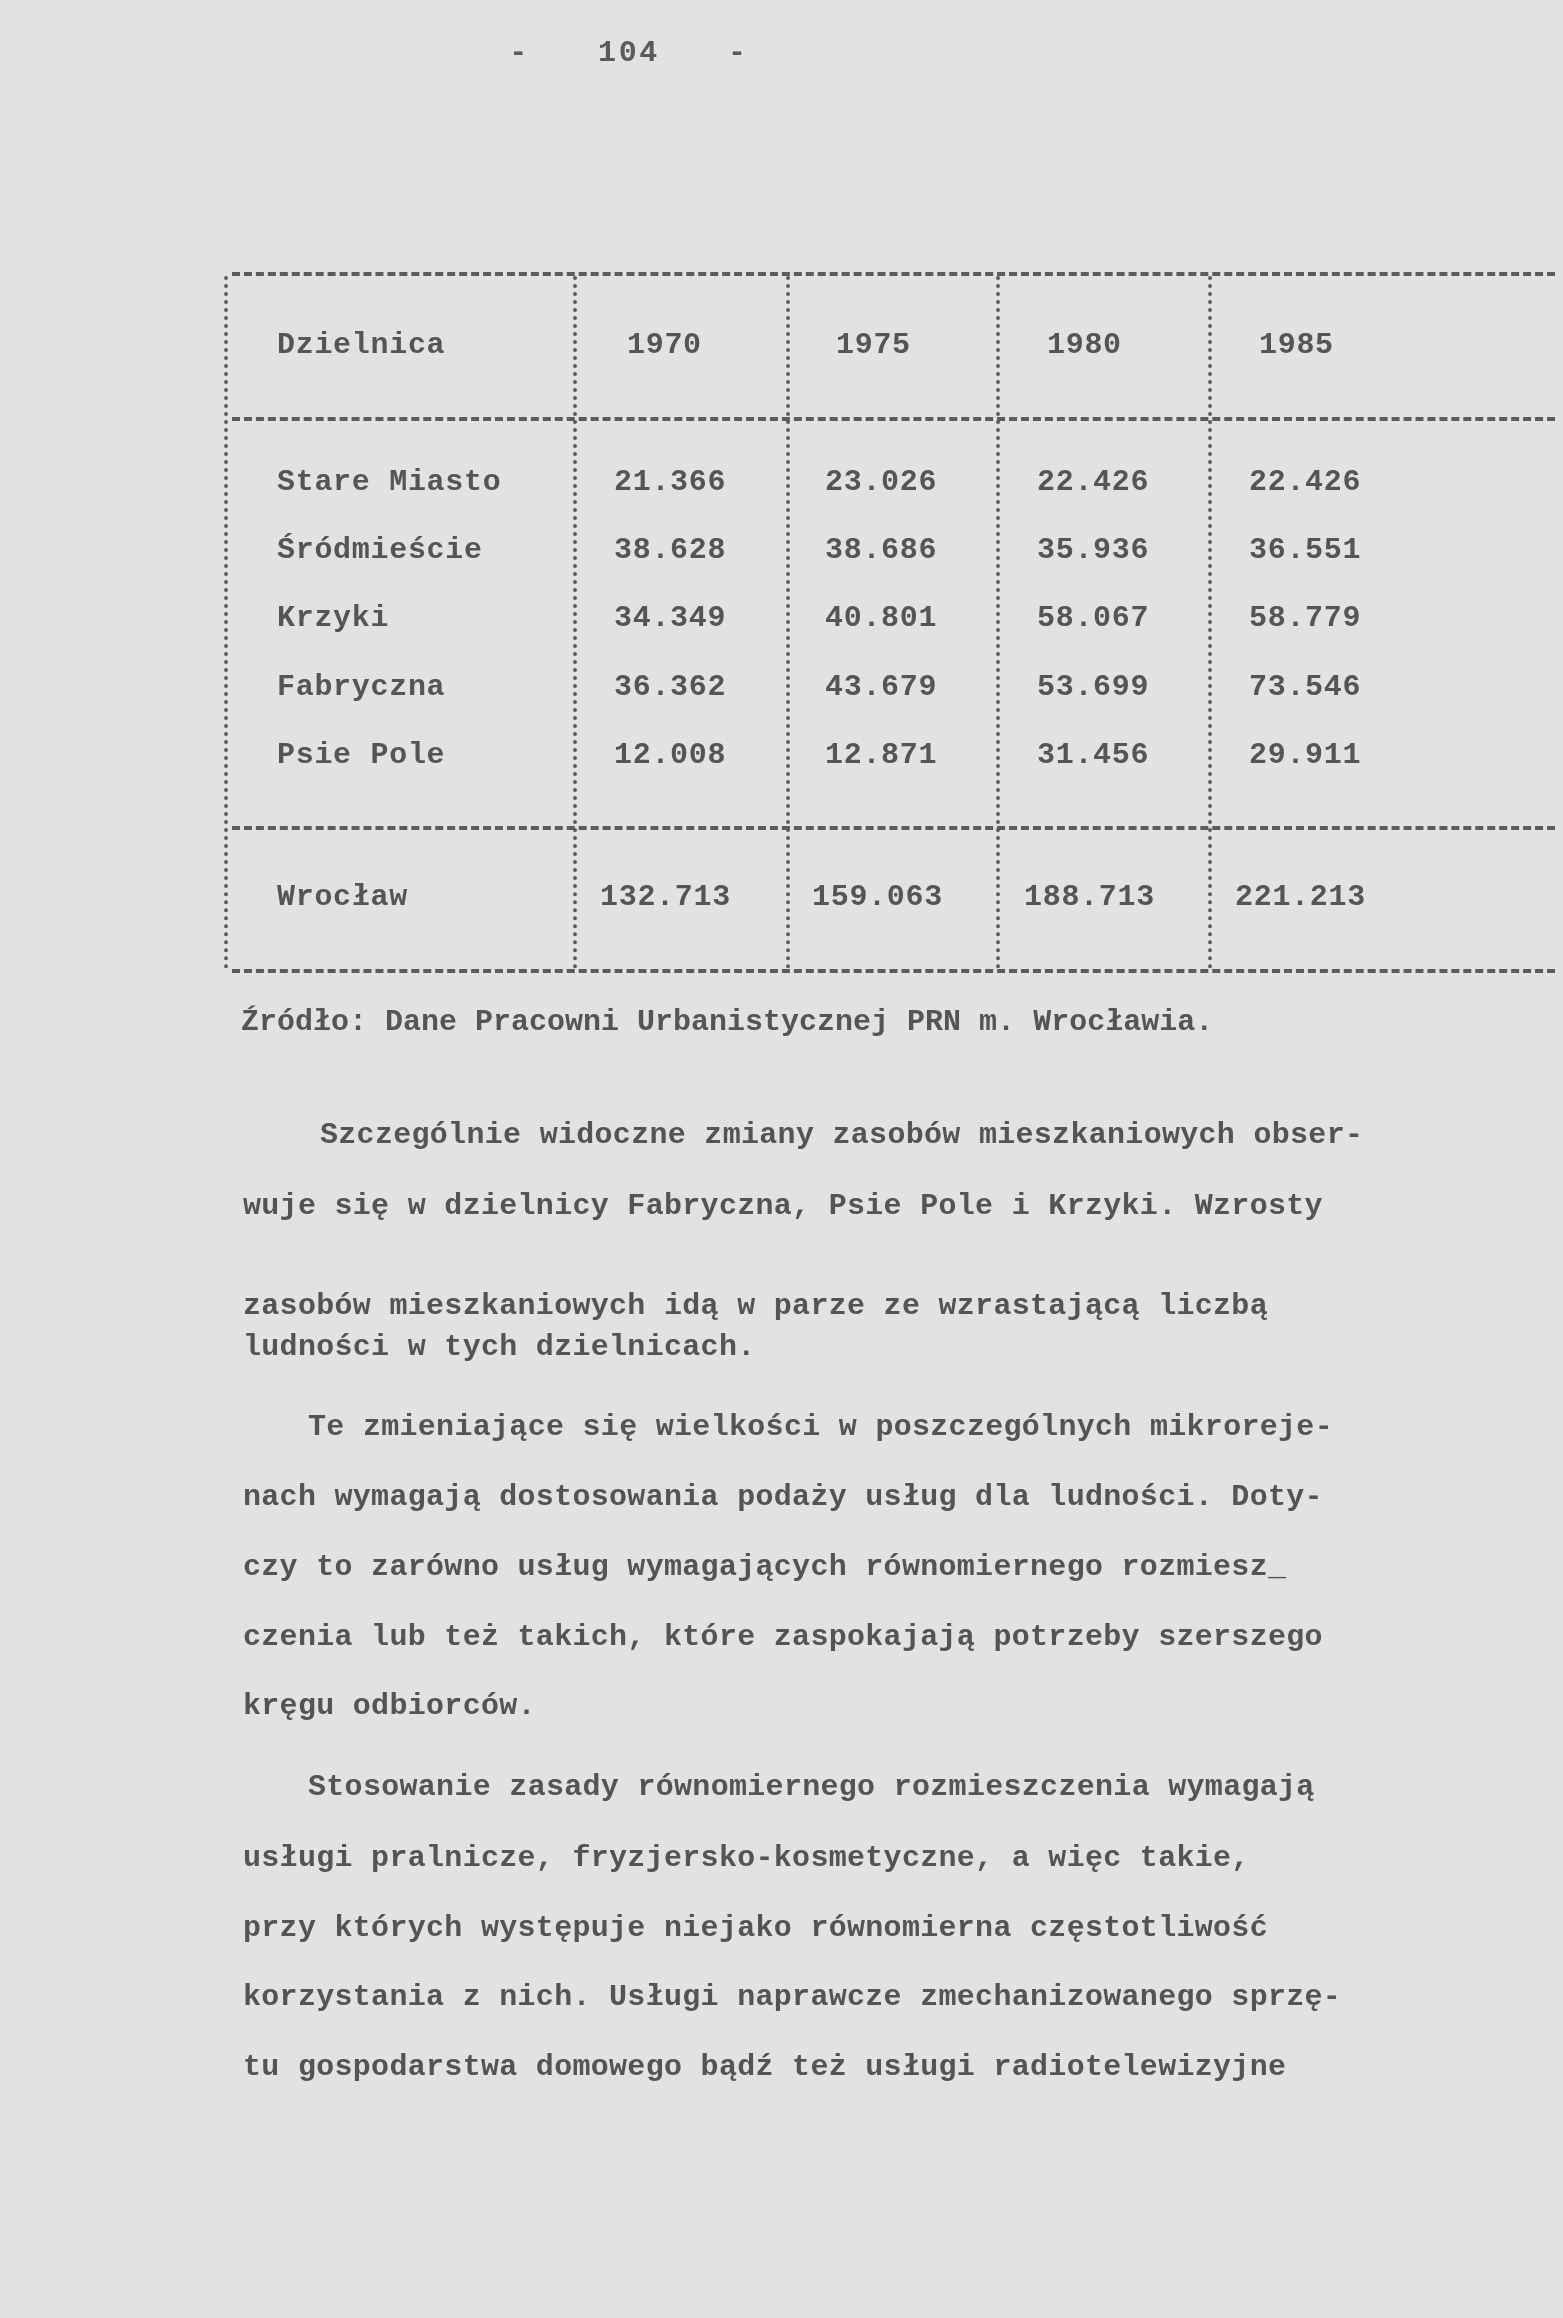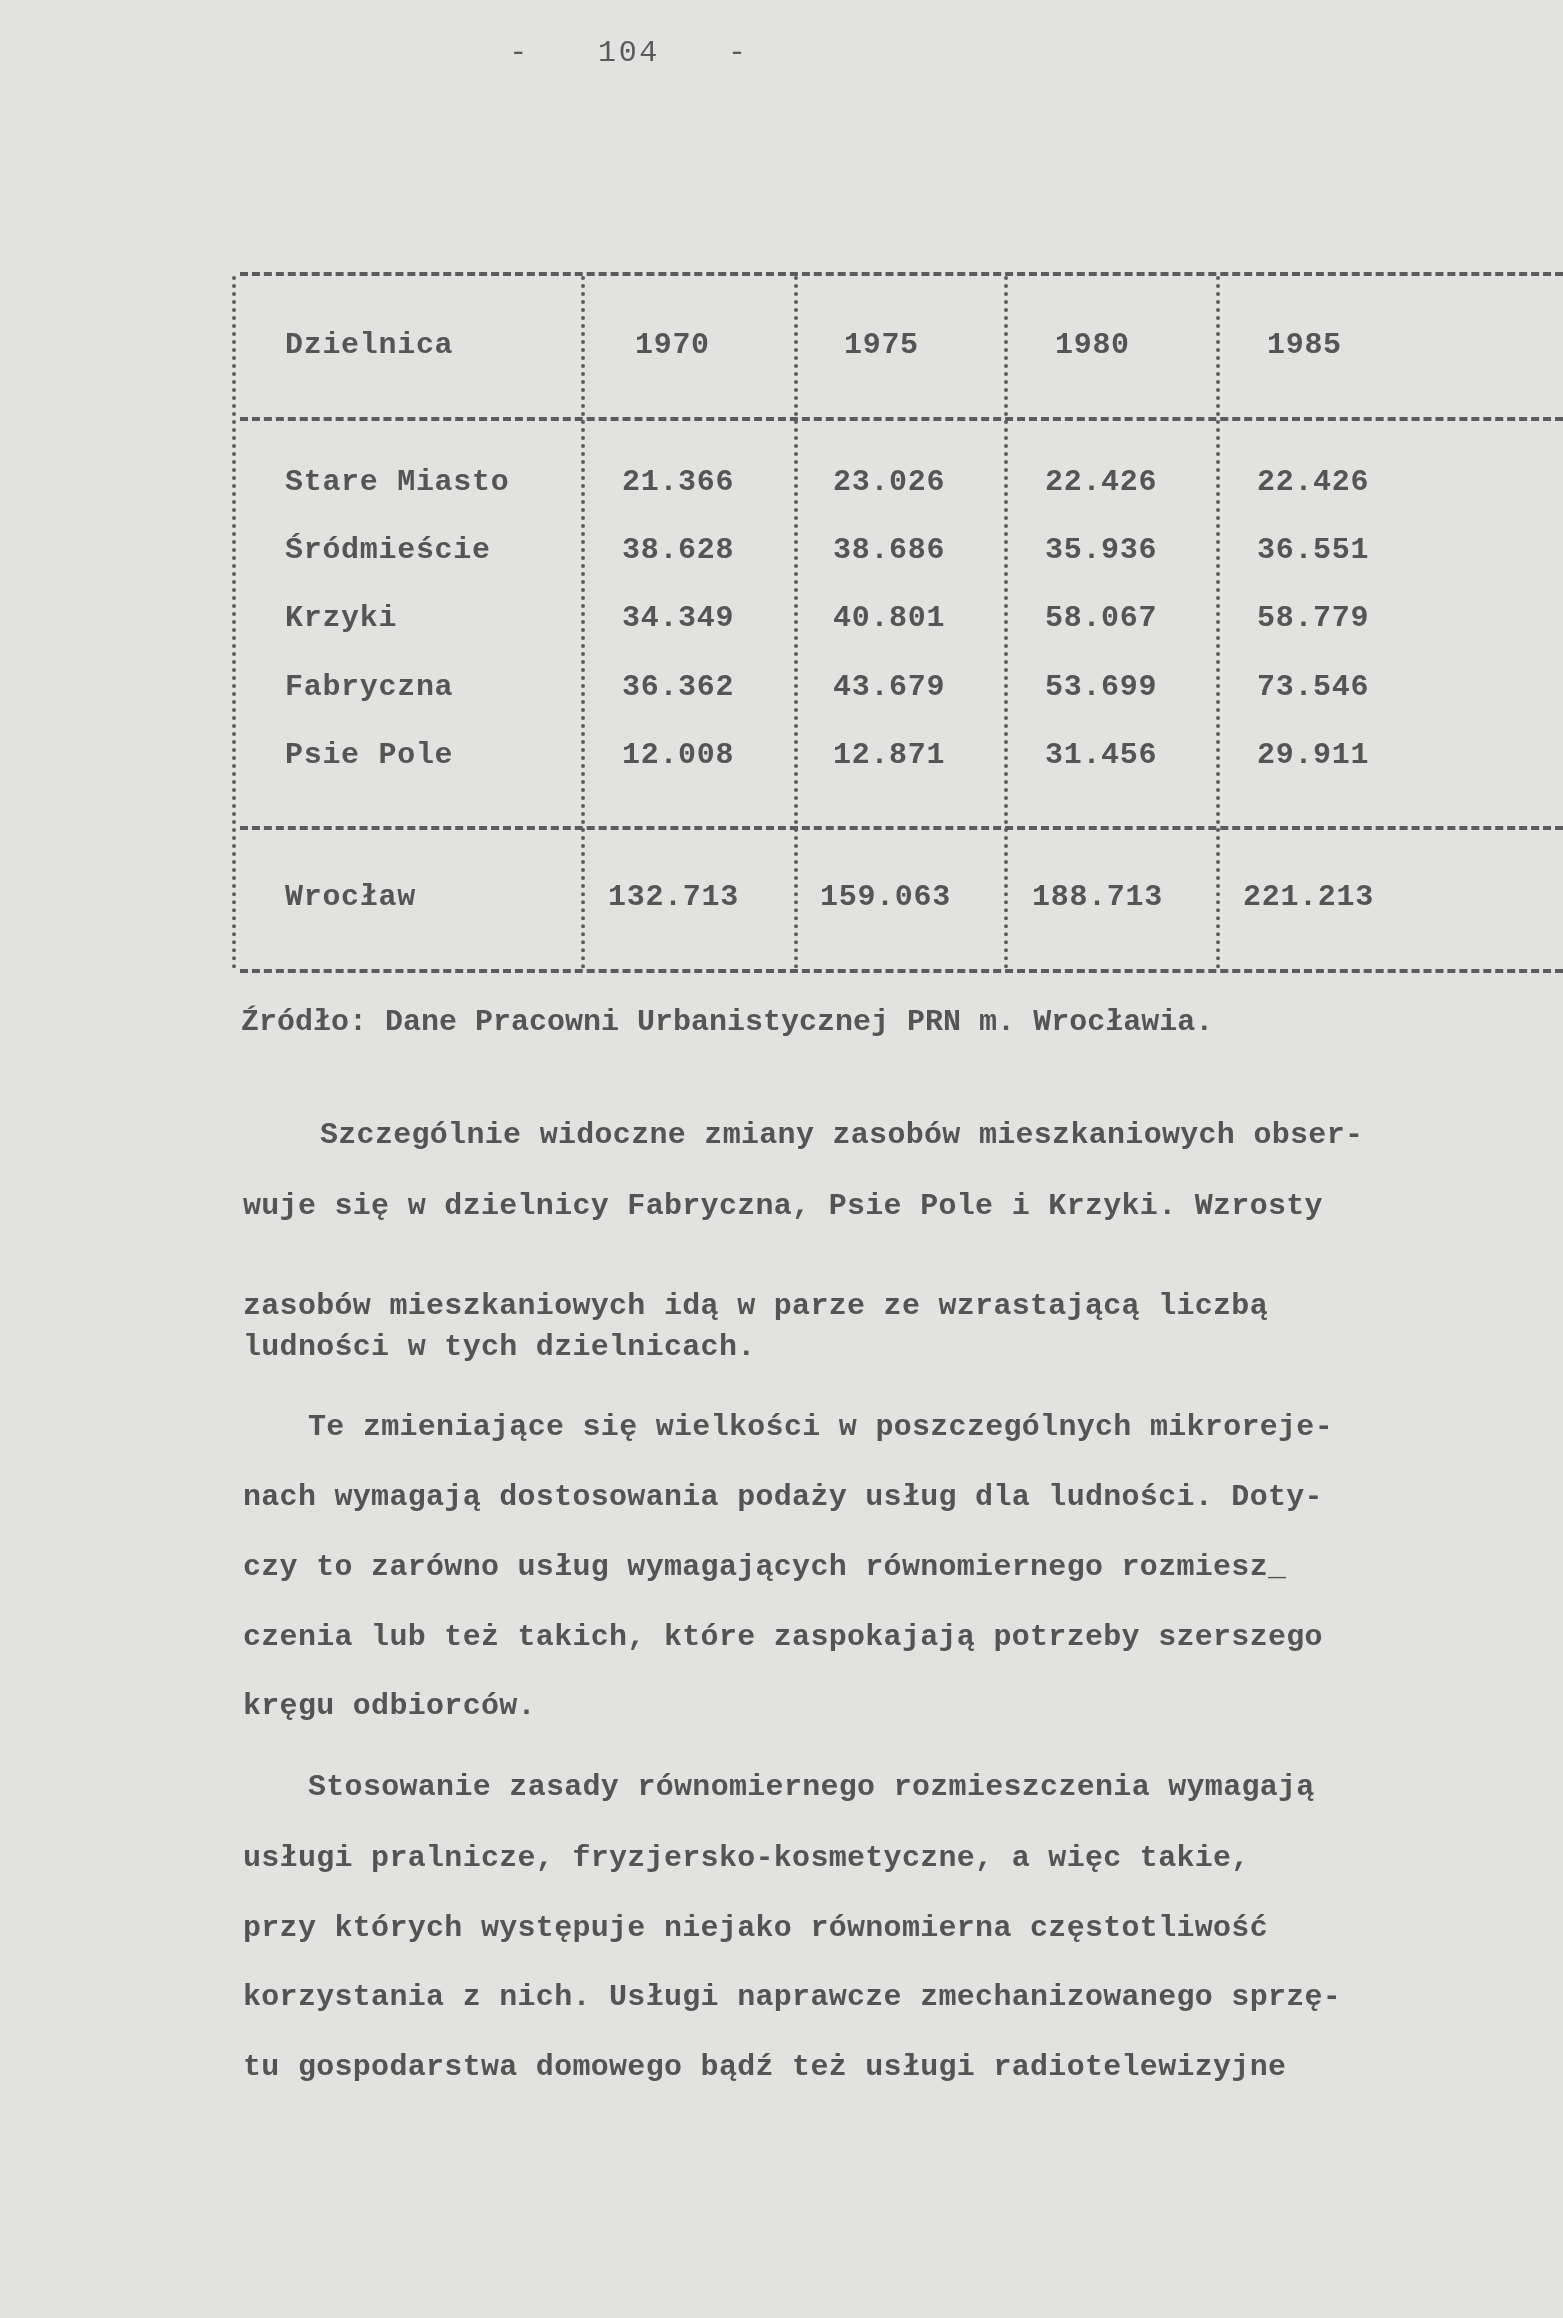--- a/index.html
+++ b/index.html
@@ -5,27 +5,27 @@
   html, body { margin: 0; padding: 0; }
   body {
     width: 1564px; height: 2319px; overflow: hidden;
     background: #e2e2e0;
     font-family: "Liberation Mono", "DejaVu Sans Mono", monospace;
     color: #4e4e4e;
     position: relative;
   }
   .page-number {
     position: absolute; top: 36px; left: 0; width: 1258px;
-    text-align: center; font-size: 30px; font-weight: normal; letter-spacing: 2.7px;
+    text-align: center; font-size: 30px; font-weight: bold; letter-spacing: 2.7px;
     color: #5a5a5a;
   }
   .page-number .dash { display: inline-block; margin: 0 68px; }
   
   .table {
-    position: absolute; left: 232px; top: 272px; width: 1331px; height: 704px; text-align: center;
+    position: absolute; left: 224px; top: 272px; width: 1331px; height: 704px; text-align: center;
   }
   .hline { position: absolute; left: 8.2px; right: 0; height: 0; border-top: 4.1px dashed #5c5c5c; }
   .vline { position: absolute; width: 0; border-left: 4.1px dotted #5c5c5c; }
   .cell {
     position: absolute; font-size: 30px; font-weight: bold; white-space: nowrap;
     letter-spacing: 0.7px; color: #555;
   }
   .cell.label { left: 53px; }
   .source {
     position: absolute; left: 241px; top: 1005px; font-size: 30px; font-weight: bold; color: #555;

